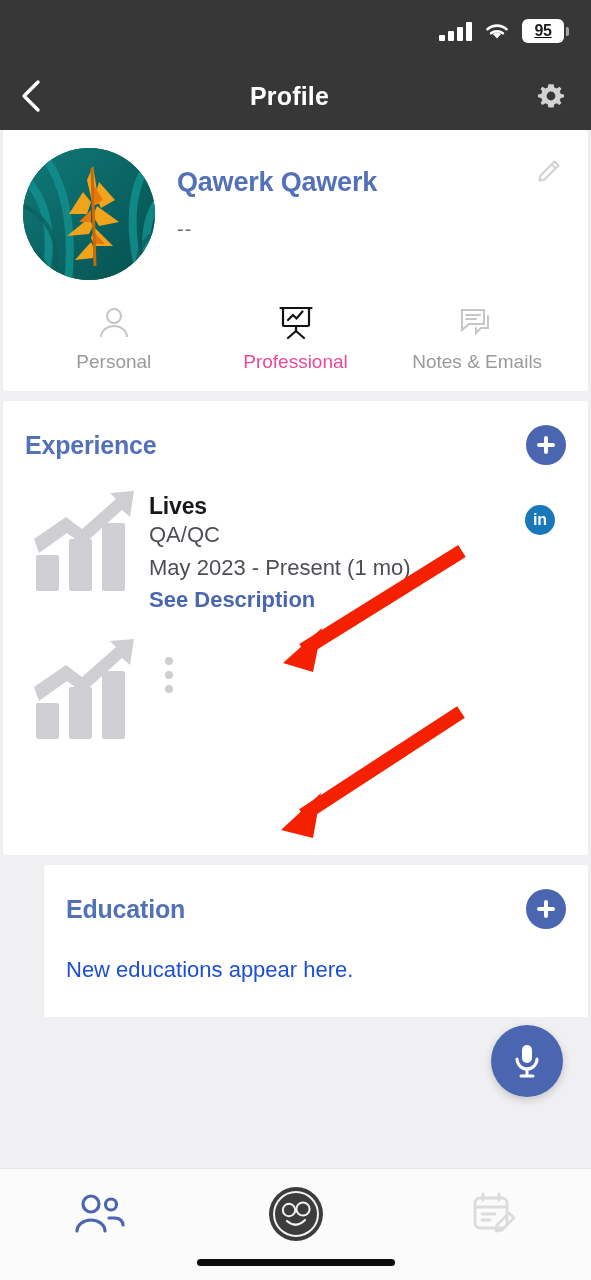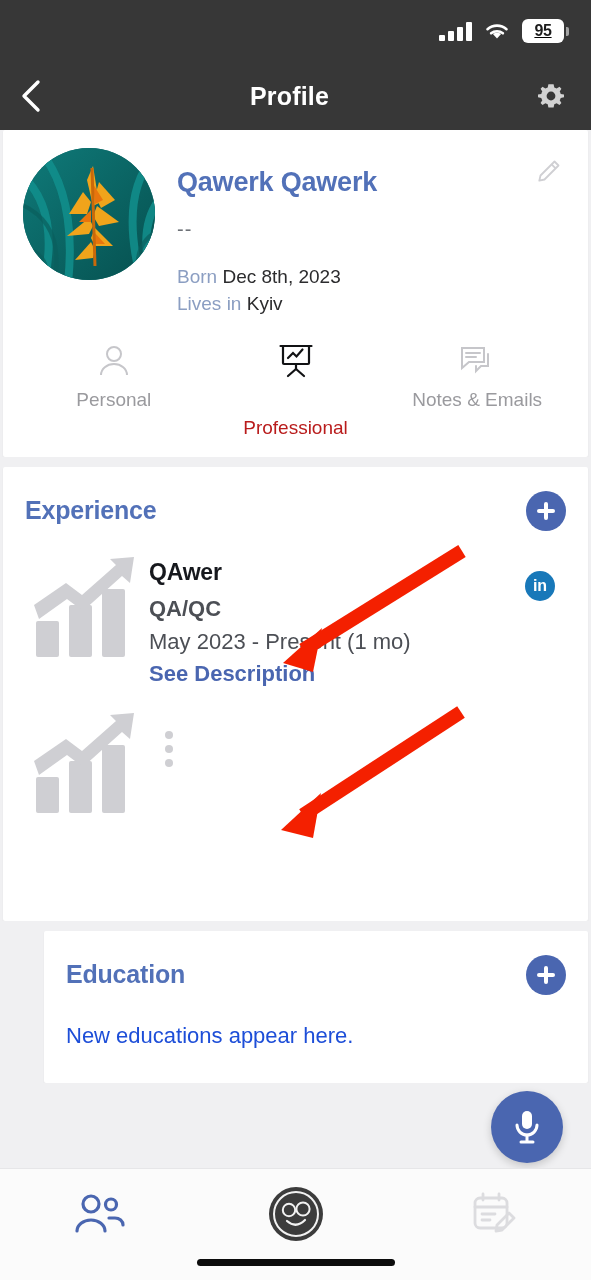--- a/index.html
+++ b/index.html
@@ -124,21 +124,21 @@
     display: flex;
     padding: 22px 0 18px 0;
   }
   .tab {
     flex: 1;
     display: flex; flex-direction: column; align-items: center;
     gap: 7px;
     cursor: pointer;
   }
   .tab .tlabel { font-size: 19px; color: #9a9a9e; }
-  .tab.active .tlabel { color: #b91c1c; margin-top: 28px; }
+  .tab.active .tlabel { color: #ec4899; }
   .tab-ico { height: 42px; display: flex; align-items: center; justify-content: center; }
 
   
   .section { padding: 24px 22px 0 22px; position: relative; }
   .section-head {
     display: flex; align-items: center; justify-content: space-between;
   }
   .section-title {
     color: #5271b8;
     font-size: 25px;
@@ -159,21 +159,21 @@
 
   .exp-item {
     display: flex;
     align-items: flex-start;
     margin-top: 22px;
     position: relative;
   }
   .exp-ico { flex: 0 0 118px; height: 112px; display: flex; align-items: center; justify-content: center; }
   .exp-body { flex: 1; padding-left: 6px; padding-top: 6px; }
   .exp-title { font-size: 23px; font-weight: 700; color: #16181d; letter-spacing: -.2px; }
-  .exp-sub { font-size: 22px; color: #4c4f55; margin-top: 10px; font-weight: bold; }
+  .exp-sub { font-size: 22px; color: #4c4f55; margin-top: 2px; }
   .exp-dates { font-size: 22px; color: #4c4f55; margin-top: 7px; }
   .exp-link { font-size: 22px; color: #4a66b0; font-weight: 700; margin-top: 6px; cursor: pointer; }
   .exp-right {
     flex: 0 0 52px;
     display: flex; align-items: flex-start; justify-content: center;
     padding-top: 18px;
   }
   .li-badge {
     width: 30px; height: 30px; border-radius: 50%;
     background: #1878b9;
@@ -318,30 +318,20 @@
             <path d="M70 36 L80 52 L72 56 Z"></path>
             <path d="M68 62 L56 74 L68 74 Z"></path>
             <path d="M71 84 L82 96 L71 96 Z"></path>
           </g>
           <path d="M69 20 L72 118" stroke="#c9690a" stroke-width="3" fill="none"></path>
         </svg>
       </div>
       <div class="profile-info">
         <div class="pname">Qawerk Qawerk</div>
         <div class="pdash">--</div>
-        <div class="pmeta">
-          <div>
-            <span class="lbl">Born</span>
-            <span class="val">Dec 8th, 2023</span>
-          </div>
-          <div>
-            <span class="lbl">Lives in</span>
-            <span class="val">Kyiv</span>
-          </div>
-        </div>
         <div class="edit-pencil">
           <svg width="30" height="30" viewBox="0 0 30 30">
             <g stroke="#cfcfd3" stroke-width="1.8" fill="none" stroke-linejoin="round">
               <path d="M21.5 4.5 l4 4 -14 14 -5.2 1.2 1.2-5.2z"></path>
               <path d="M18.6 7.4 l4 4"></path>
             </g>
           </svg>
         </div>
       </div>
     </div>
@@ -406,21 +396,21 @@
           <svg width="108" height="104" viewBox="0 0 108 104">
             <g fill="#cfcfd3">
               <rect x="6" y="64" width="23" height="36" rx="2"></rect>
               <rect x="39" y="48" width="23" height="52" rx="2"></rect>
               <rect x="72" y="32" width="23" height="68" rx="2"></rect>
               <path d="M4 48 L36 26 L52 38 L86 8 L80 2 L104 0 L100 26 L92 19 L53 54 L37 42 L9 62 Z"></path>
             </g>
           </svg>
         </div>
         <div class="exp-body">
-          <div class="exp-title">QAwer</div>
+          <div class="exp-title">Lives</div>
           <div class="exp-sub">QA/QC</div>
           <div class="exp-dates">May 2023 - Present (1 mo)</div>
           <div class="exp-link">See Description</div>
         </div>
         <div class="exp-right">
           <div class="li-badge">in</div>
         </div>
       </div>
 
       <div class="exp-item">

